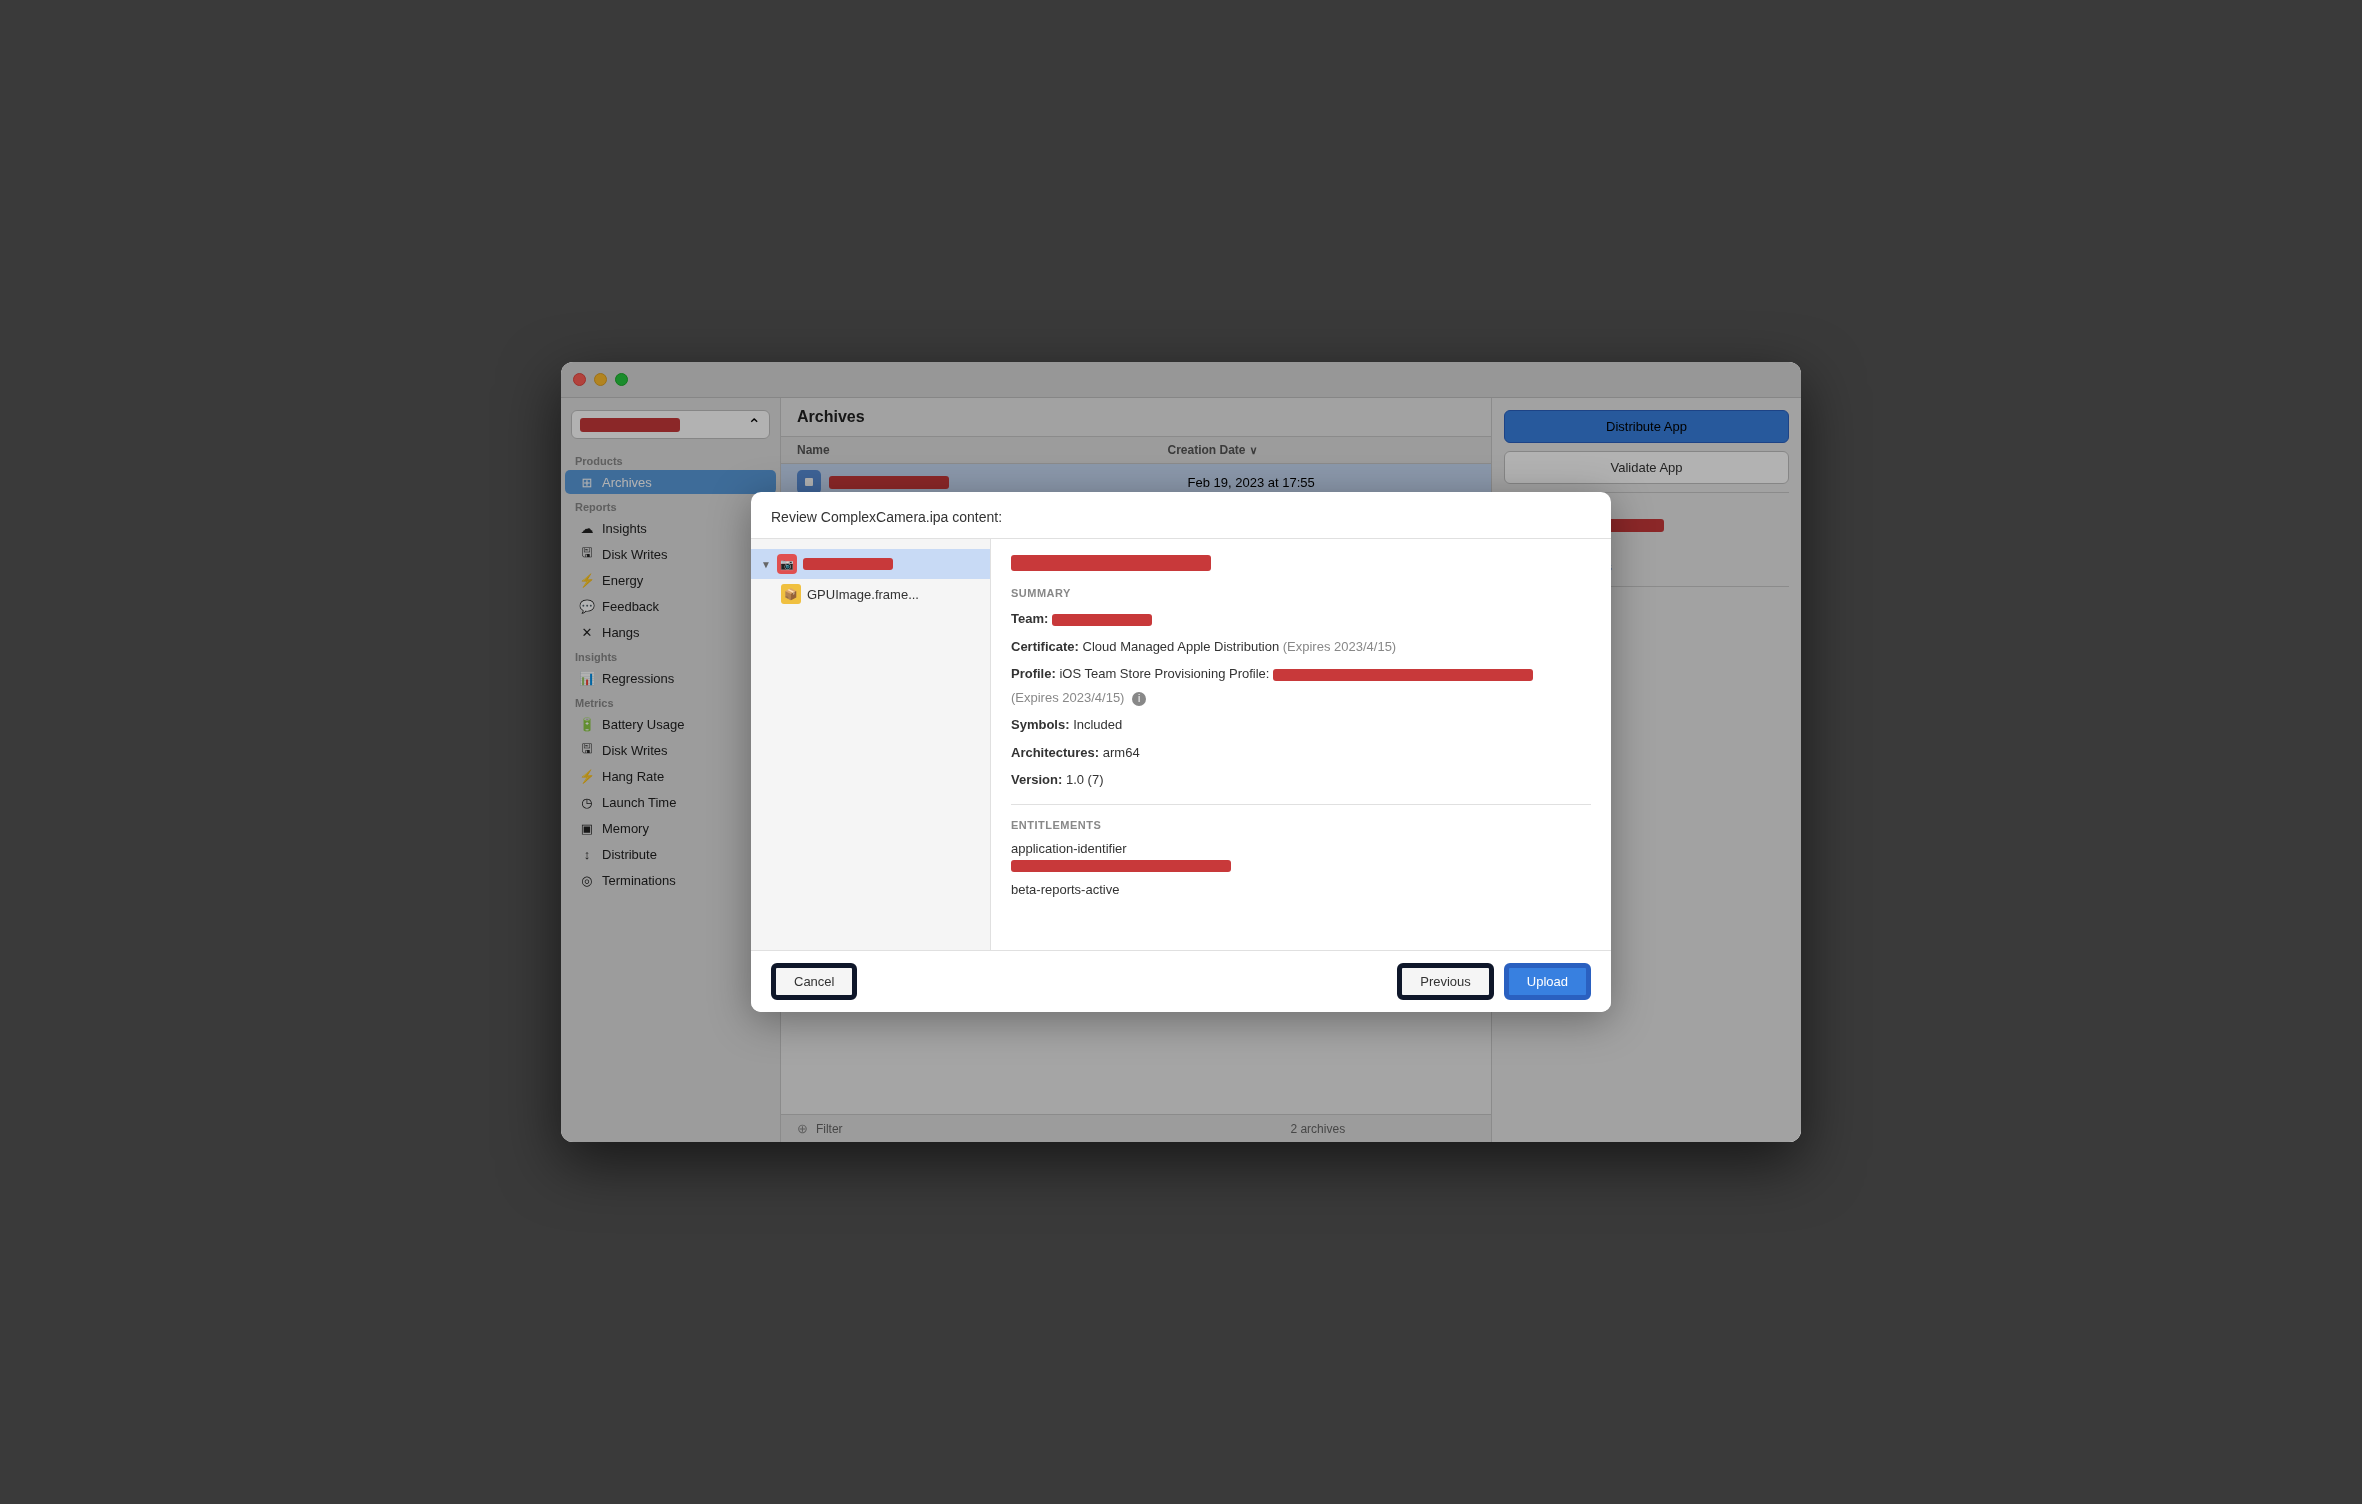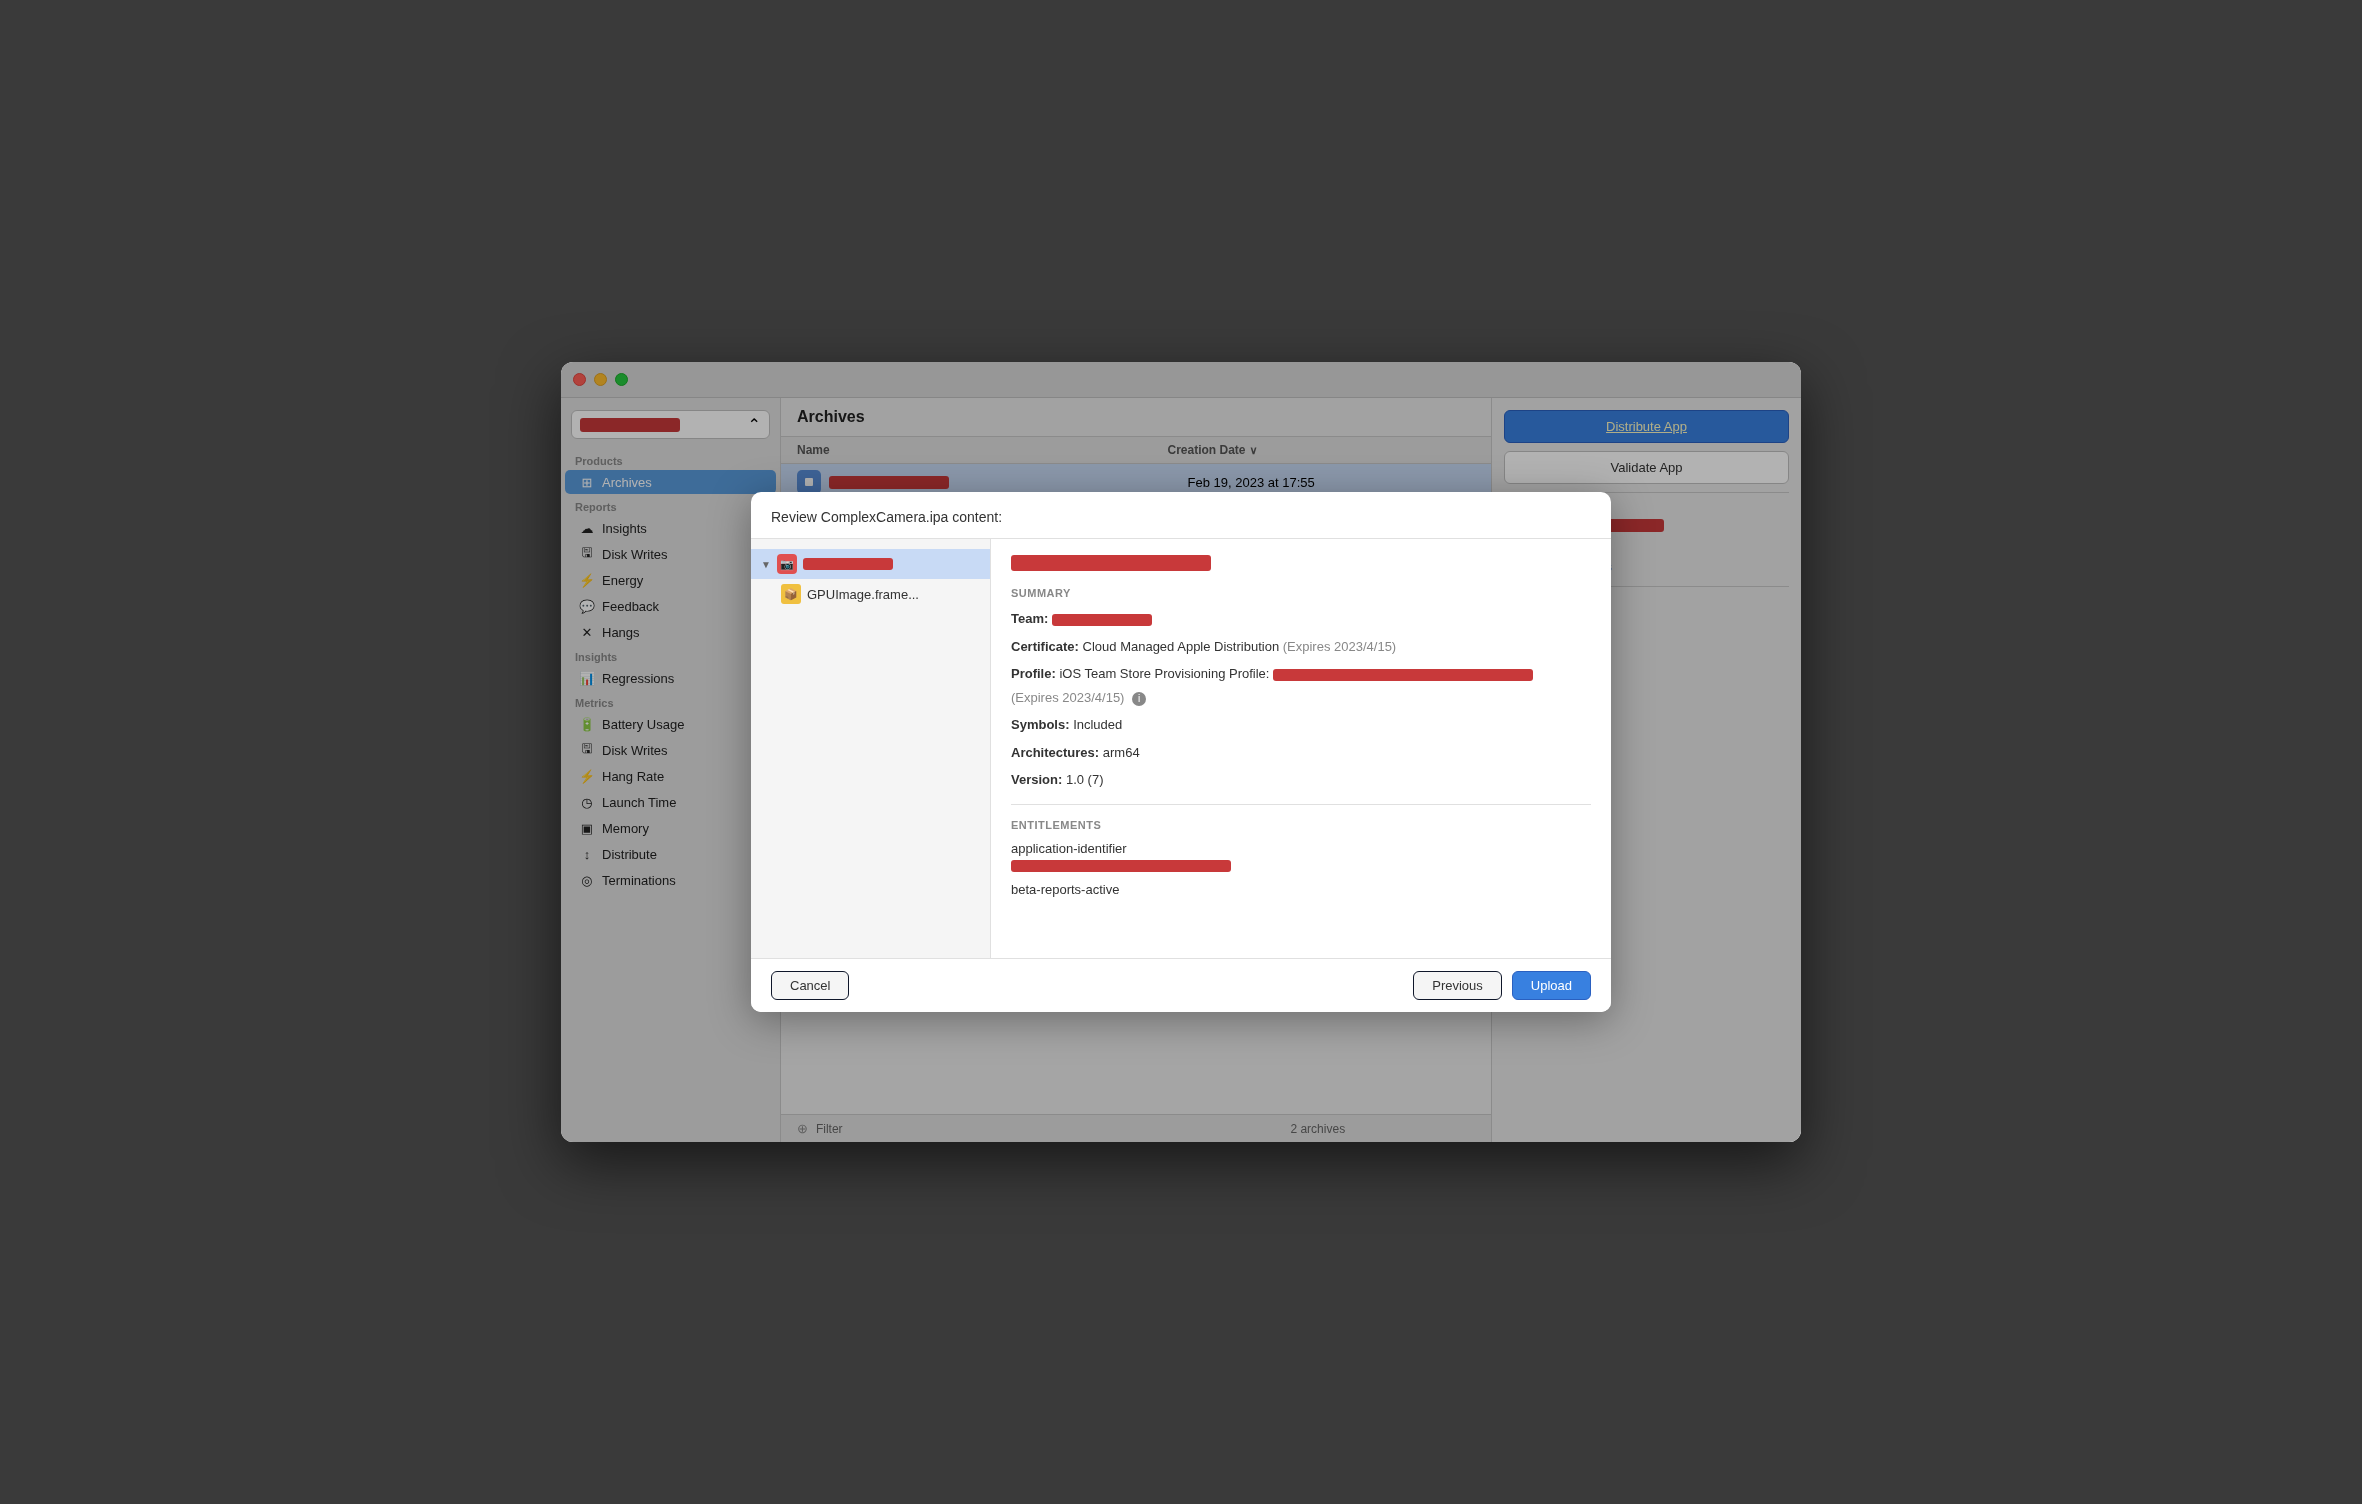--- a/index.html
+++ b/index.html
@@ -155,21 +155,21 @@
       background: white;
       border: 1px solid #c0c0c0;
       border-radius: 6px;
       padding: 8px 14px;
       font-size: 13px;
       font-weight: 500;
       color: #333;
       cursor: pointer;
       text-align: center;
     }
-    .right-btn.primary { background: #3880e0; color: #fef9c3; border-color: #2a60c0; text-decoration: underline; }
+    .right-btn.primary { background: #3880e0; color: #000000; border-color: #2a60c0; }
     .content-table-area {
       flex: 1;
       overflow: hidden;
       display: flex;
       flex-direction: column;
     }
     .table-rows-area { flex: 1; overflow-y: auto; }
     .status-bar {
       border-top: 1px solid #c8c8c8;
       padding: 6px 16px;
@@ -329,21 +329,21 @@
       display: flex;
       align-items: center;
       justify-content: space-between;
     }
     .btn {
       padding: 6px 18px;
       border-radius: 6px;
       font-size: 13px;
       font-weight: 500;
       cursor: pointer;
-      border: 1px solid #0f172a;
+      border: 5px solid #0f172a;
       background: #f5f5f5;
       color: #333;
     }
     .btn-primary {
       background: #3880e0;
       color: white;
       border-color: #2a60c0;
     }
     .footer-right { display: flex; gap: 10px; }
     .sort-arrow { font-size: 11px; }

